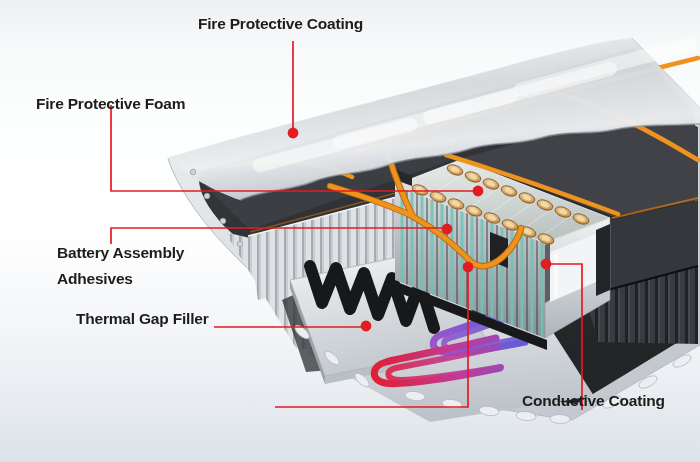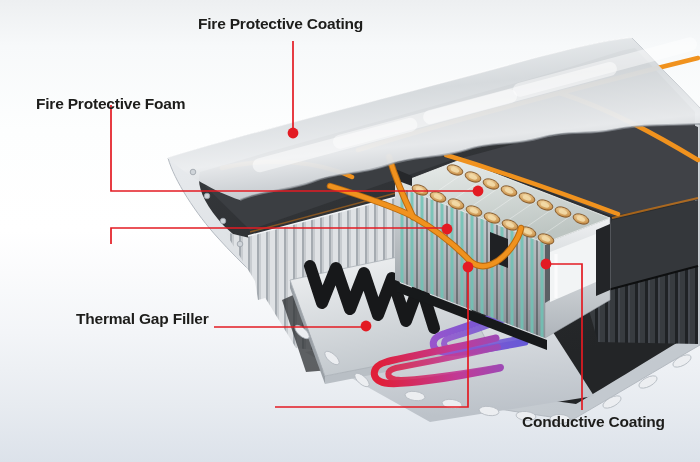--- a/index.html
+++ b/index.html
@@ -13,21 +13,21 @@
   .lbl{
     position:absolute;color:#1d1d1b;font-weight:700;font-size:15.5px;
     letter-spacing:-0.2px;white-space:nowrap;line-height:1.15;
   }
   .lbl.two{white-space:normal;line-height:26px;}
   #lbl-coating{left:198px;top:15px;}
   #lbl-foam{left:36px;top:83px;margin-top:12px;}
   #lbl-assembly{left:57px;top:240px;}
   #lbl-gapfiller{left:76px;top:310px;}
   #lbl-thermadh{left:130px;top:397px;}
-  #lbl-conductive{left:522px;top:413px;}
+  #lbl-conductive{left:522px;top:392px;}
 </style>
 </head>
 <body>
 
 <div class="stage">
 
   <svg width="700" height="462" viewBox="0 0 700 462">
     <defs>
       <linearGradient id="gFlange" x1="0" y1="0" x2="0.7" y2="1">
         <stop offset="0" stop-color="#f1f3f5"></stop>
@@ -286,15 +286,19 @@
       <circle cx="478" cy="191" r="5.4"></circle>
       <circle cx="447" cy="229" r="5.4"></circle>
       <circle cx="366" cy="326" r="5.4"></circle>
       <circle cx="468" cy="267" r="5.4"></circle>
       <circle cx="546" cy="264" r="5.4"></circle>
     </g>
   </svg>
 
   <div class="lbl" id="lbl-coating">Fire Protective Coating</div>
   <div class="lbl" id="lbl-foam">Fire Protective Foam</div>
+  <div class="lbl two" id="lbl-assembly">
+    <span>Battery Assembly</span><br>
+    <span>Adhesives</span>
+  </div>
   <div class="lbl" id="lbl-gapfiller">Thermal Gap Filler</div>
   <div class="lbl" id="lbl-conductive">Conductive Coating</div>
 </div>
 
 </body></html>

